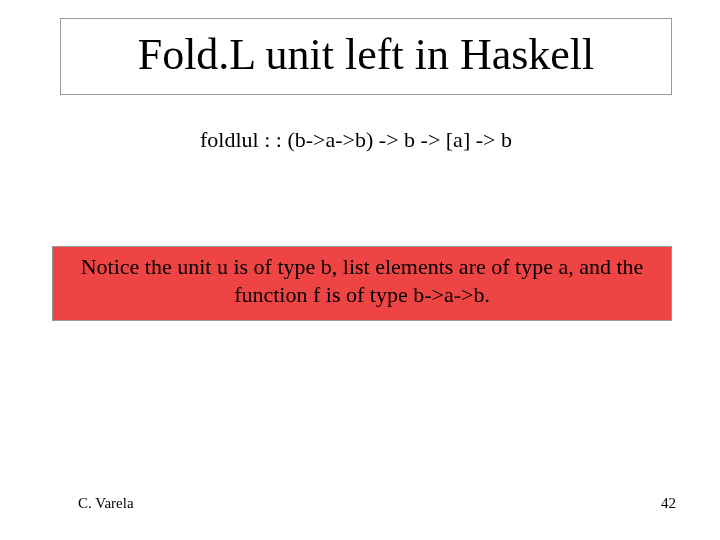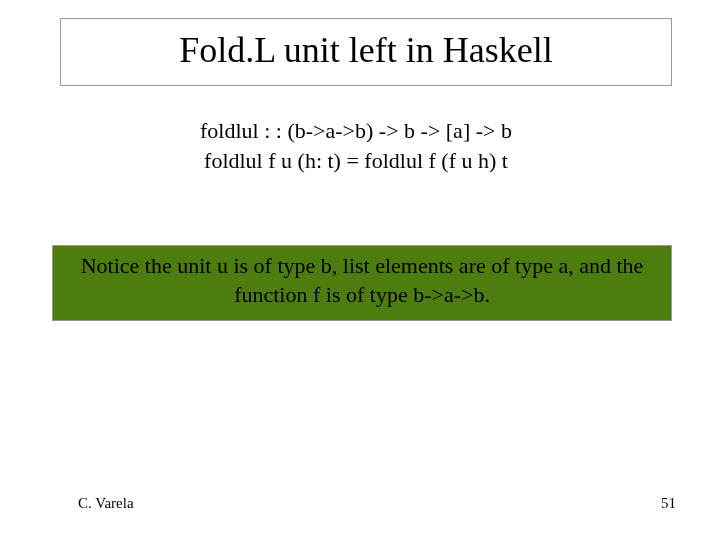--- a/index.html
+++ b/index.html
@@ -12,35 +12,35 @@
     overflow: hidden;
   }
   .title-box {
     margin: 18px 48px 0 60px;
     border: 1px solid #999;
     background: #fff;
     padding: 10px 20px 14px 20px;
     text-align: center;
   }
   .title-box h1 {
-    font-size: 36px;
+    font-size: 44px;
     font-weight: normal;
     color: #000;
   }
   .code-block {
     margin: 30px 60px 0 52px;
     font-size: 22px;
     line-height: 1.35;
     color: #000;
   }
   .code-block div { white-space: pre; text-align: center; }
   .notice-box {
-    margin: 70px 48px 0 52px;
+    margin: 91px 48px 0 52px;
     border: 1px solid #999;
-    background: #4d7c0f;
+    background: #ef4444;
     padding: 6px 14px 10px 14px;
     font-size: 22px;
     line-height: 1.3;
     text-align: center;
   }
   .footer {
     position: absolute;
     bottom: 28px;
     left: 6px;
     width: 100%;
@@ -53,23 +53,22 @@
 </style>
 </head>
 <body>
 
 <div class="title-box">
   <h1>Fold.L unit left in Haskell</h1>
 </div>
 
 <div class="code-block">
   <div>foldlul : : (b-&gt;a-&gt;b) -&gt; b -&gt; [a] -&gt; b</div>
-  <div>foldlul f u (h: t) = foldlul f (f u h) t</div>
 </div>
 
 <div class="notice-box">
   <span>Notice the unit u is of type b, list elements are of type a, and the function f is of type b-&gt;a-&gt;b.</span>
 </div>
 
 <div class="footer">
   <span>C. Varela</span>
-  <span>51</span>
+  <span>42</span>
 </div>
 
 </body></html>

